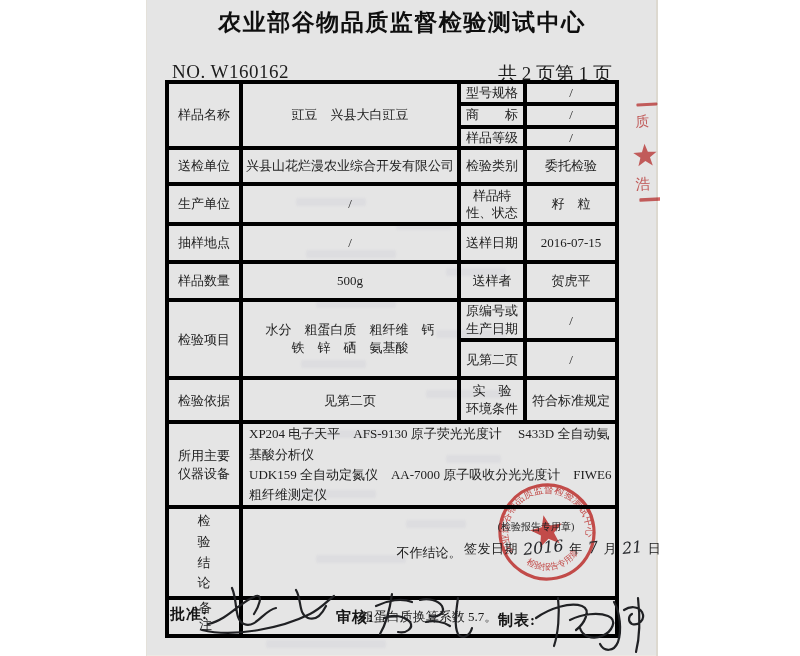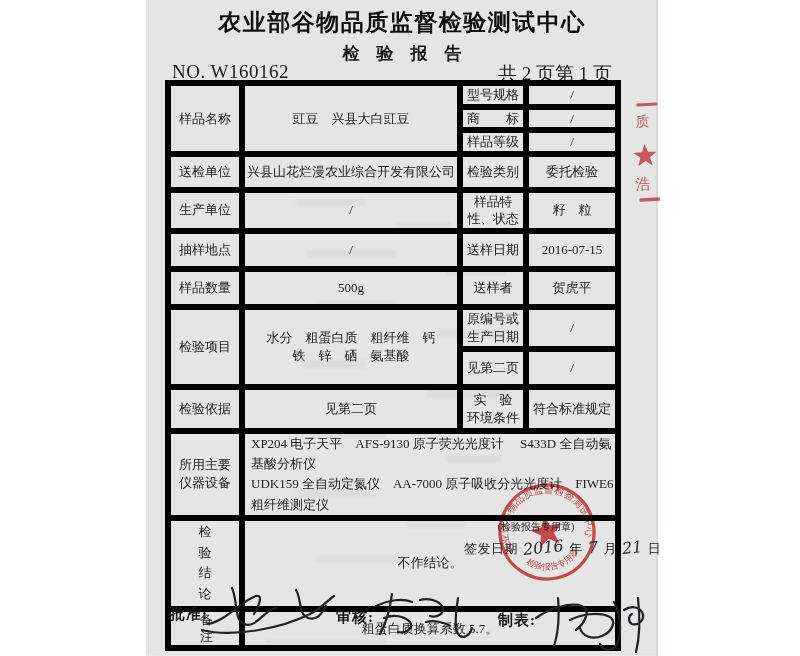--- a/index.html
+++ b/index.html
@@ -28,21 +28,21 @@
   .meta-line{
     position:absolute;top:61px;left:26px;right:46px;height:16px;font-size:19px;
   }
   .report-no{position:absolute;left:0;top:0;letter-spacing:0.5px;}
   .page-info{position:absolute;right:0;top:0;}
   table.report{
     position:absolute;left:19px;top:80px;width:450px;
     border-collapse:collapse;table-layout:fixed;
   }
   table.report td{
-    border:6px solid #000000;font-size:13px;color:#1c1c1c;
+    border:4px solid #000000;font-size:13px;color:#1c1c1c;
     padding:0;text-align:center;vertical-align:middle;line-height:1.35;
     overflow:visible;
   }
   td.mid-left{text-align:left;padding-left:6px;}
   td.small-lab{font-size:11px;letter-spacing:-0.3px;}
   .two-line span{display:block;line-height:1.4;}
   .vert{width:16px;margin:0 auto;word-break:break-all;}
   .vert4{line-height:1.58;}
   .vert2{line-height:1.3;text-align:right;}
   td.concl{vertical-align:top;text-align:left;padding:13px 0 0 6px;position:relative;}
@@ -77,21 +77,20 @@
     <i style="left:280px;top:390px;width:85px;height:8px;"></i>
     <i style="left:165px;top:430px;width:75px;height:8px;"></i>
     <i style="left:300px;top:455px;width:55px;height:8px;"></i>
     <i style="left:150px;top:490px;width:80px;height:8px;"></i>
     <i style="left:260px;top:520px;width:60px;height:8px;"></i>
     <i style="left:170px;top:555px;width:90px;height:8px;"></i>
     <i style="left:120px;top:640px;width:120px;height:8px;"></i>
   </div>
 
   <h1 class="org-title">农业部谷物品质监督检验测试中心</h1>
-  <div class="report-title">检　验　报　告</div>
   <div class="meta-line">
     <span class="report-no">NO. W160162</span>
     <span class="page-info">共 2 页第 1 页</span>
   </div>
 
   <table class="report">
     <colgroup>
       <col style="width:74px">
         <col style="width:218px">
         <col style="width:66px">

